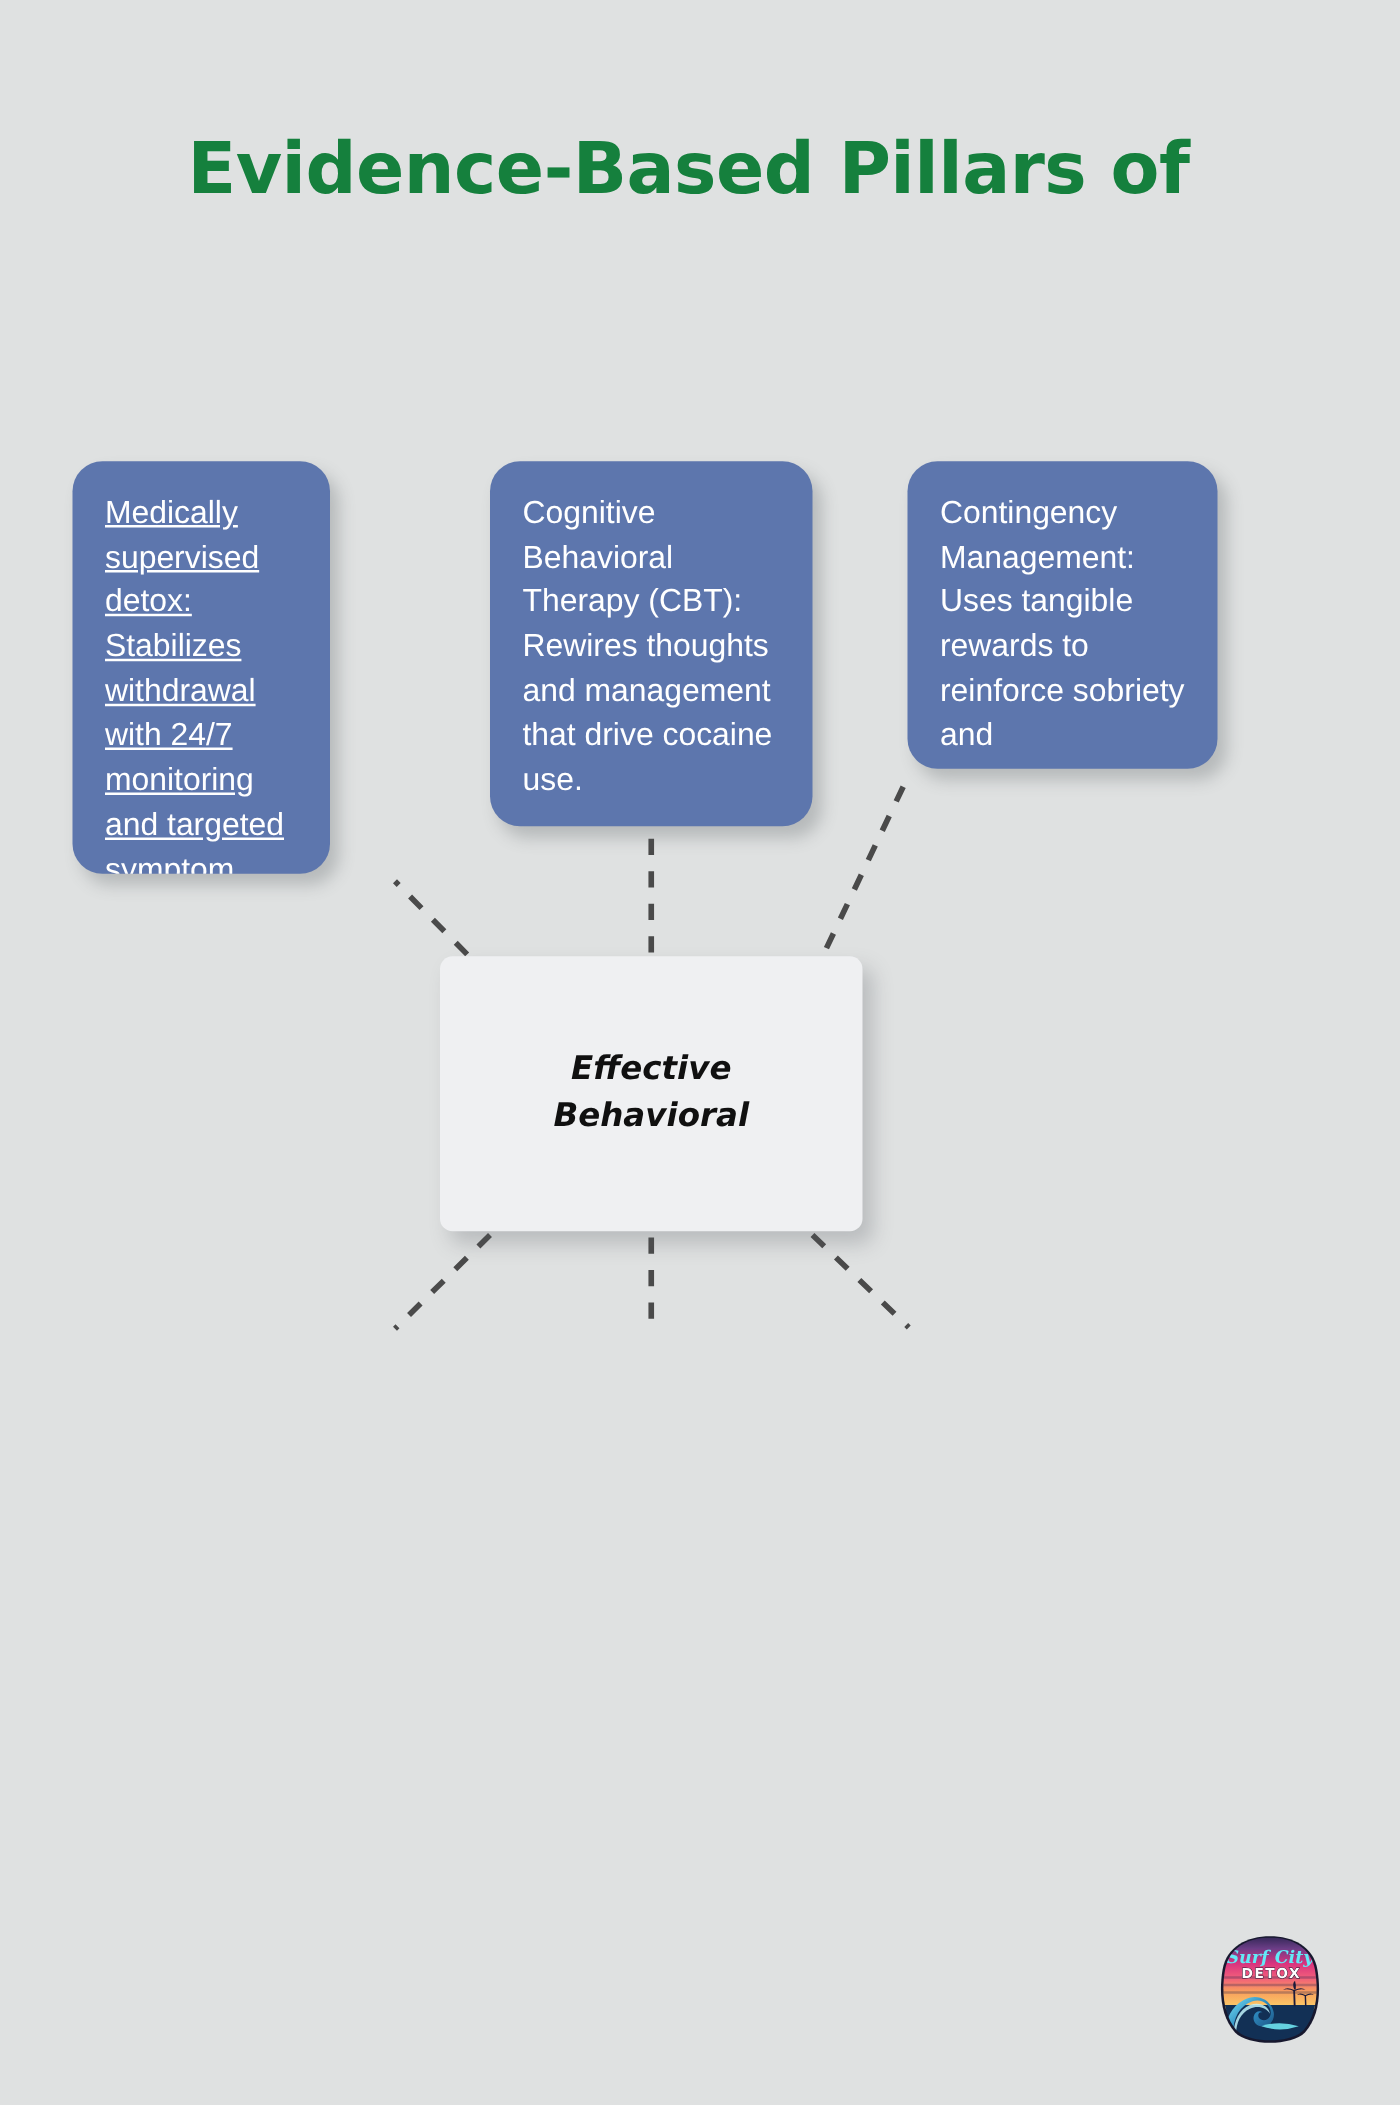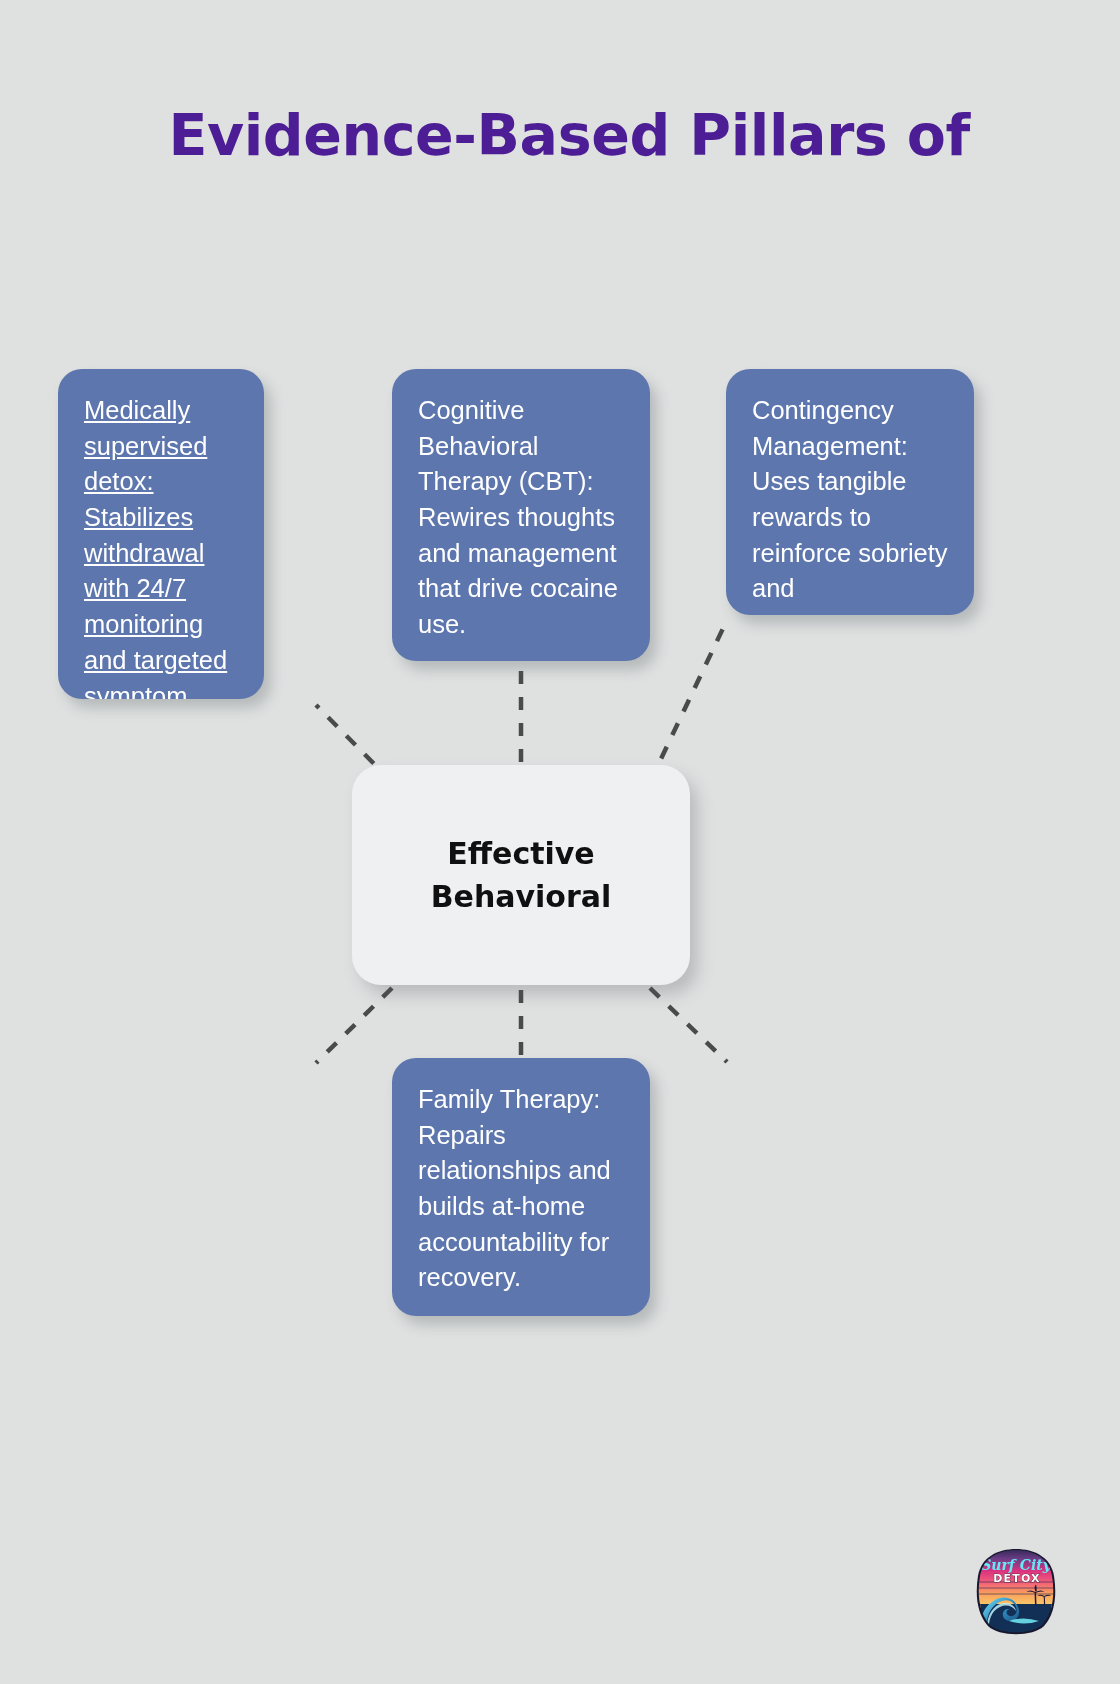--- a/index.html
+++ b/index.html
@@ -9,27 +9,27 @@
     font-family:"Liberation Sans","DejaVu Sans",sans-serif;
     overflow:hidden;
     position:relative;
   }
   #stage{position:absolute;inset:0;}
 
   
   .title{
     position:absolute;
     left:0;right:0;top:96px;
-    text-align:right;
+    text-align:left;
     font-family:"DejaVu Sans","Liberation Sans",sans-serif;
     font-weight:700;
     font-size:57px;
     line-height:1.38;
     letter-spacing:-0.4px;
-    color:#4c1d95;
+    color:#15803d;
     padding:0 150px;
     box-sizing:border-box;
   }
   .title .l2{display:block;}
 
   
   .lines{position:absolute;left:0;top:0;width:1120px;height:1684px;}
 
   
   .card{
@@ -41,32 +41,33 @@
     font-size:25.5px;
     line-height:1.40;
     padding:24px 26px 22px 26px;
     box-shadow:7px 9px 13px rgba(90,95,100,0.30);
     overflow:hidden;
     word-wrap:break-word;
   }
   .center-card{
     position:absolute;
     box-sizing:border-box;
-    border-radius:29px;
+    border-radius:10px;
     background:#eff0f2;
     color:#101010;
     display:flex;
     align-items:center;
     justify-content:center;
     text-align:center;
     font-family:"DejaVu Sans","Liberation Sans",sans-serif;
     font-weight:700;
-    font-size:30px;
+    font-size:26px;
     line-height:1.45;
     box-shadow:8px 10px 16px rgba(90,95,100,0.28);
+    font-style:italic;
   }
 
   
   #card-0{left:58px; top:369px; width:206px; height:330px;text-decoration:underline;}
   #card-1{left:392px;top:369px; width:258px; height:292px;}
   #card-2{left:726px;top:369px; width:248px; height:246px;}
   #card-3{left:58px; top:1058px;width:258px; height:292px;}
   #card-4{left:392px;top:1058px;width:258px; height:258px;}
   #card-5{left:726px;top:1058px;width:258px; height:258px;}
   #center{left:352px;top:765px;width:338px;height:220px;}
@@ -114,23 +115,20 @@
     <span>Contingency Management: Uses tangible rewards to reinforce sobriety and engagement.</span>
   </div>
 
   <div class="center-card" id="center">
     <div>
       <span>Effective</span><br>
       <span>Behavioral</span>
     </div>
   </div>
 
-  <div class="card" id="card-4">
-    <span>Family Therapy: Repairs relationships and builds at-home accountability for recovery.</span>
-  </div>
 
   <svg class="logo" viewBox="0 0 82 88" width="82" height="88">
     <defs>
       <linearGradient id="sunset" x1="0" y1="0" x2="0" y2="1">
         <stop offset="0%" stop-color="#2b2550"></stop>
         <stop offset="18%" stop-color="#6b3d86"></stop>
         <stop offset="38%" stop-color="#d9337f"></stop>
         <stop offset="58%" stop-color="#f2607a"></stop>
         <stop offset="76%" stop-color="#f9a05c"></stop>
         <stop offset="100%" stop-color="#fbd36b"></stop>

